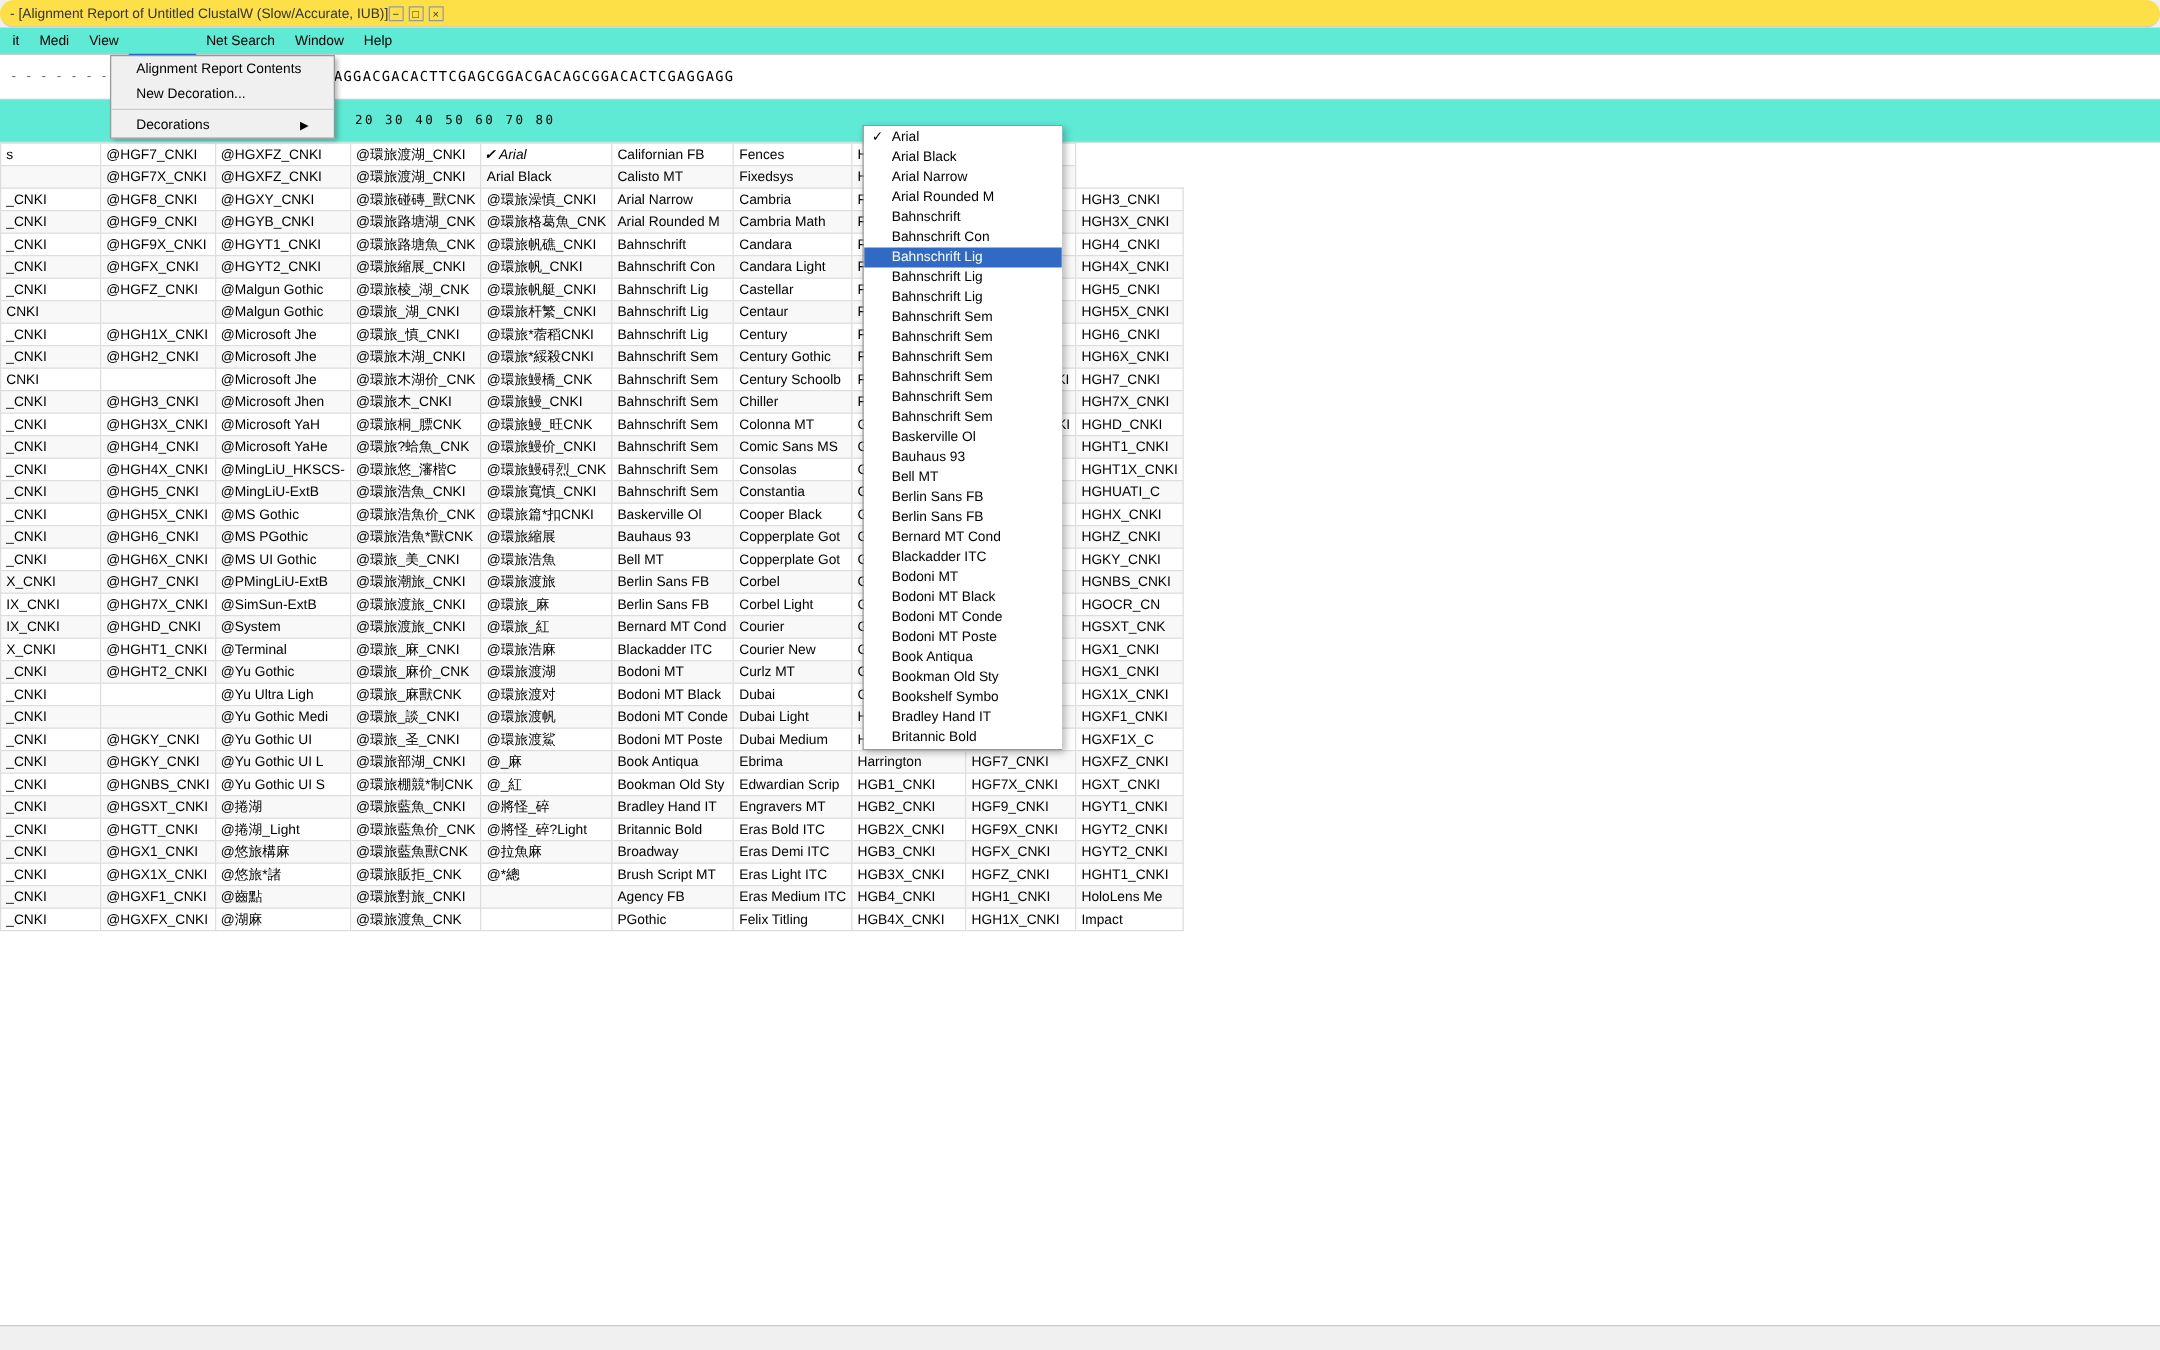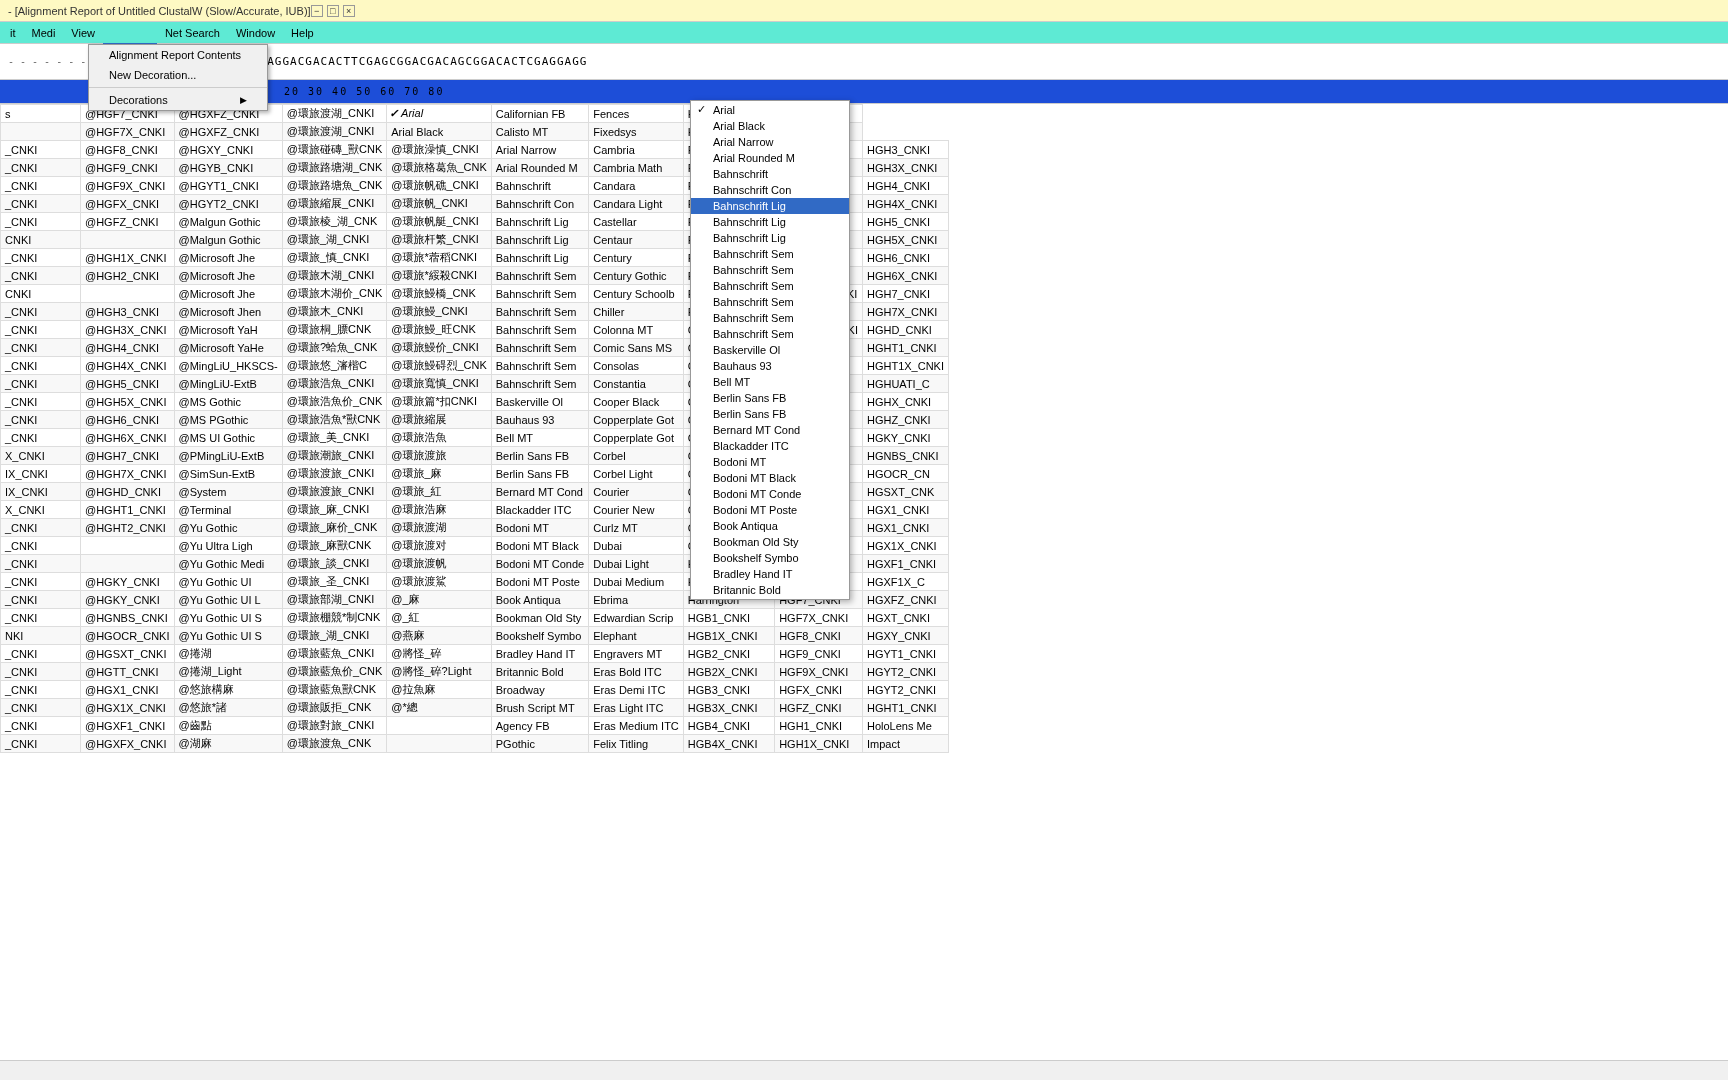--- a/index.html
+++ b/index.html
@@ -1,27 +1,28 @@
 <!DOCTYPE html>
 <html><head>
   <meta charset="utf-8">
   <style>
     * { margin: 0; padding: 0; box-sizing: border-box; }
     body { font-family: 'Segoe UI', Tahoma, sans-serif; font-size: 11px; background: #f0f0f0; overflow: hidden; }
     
     
     #title-bar {
-      background: #fef9c3;
+      background: #fde047;
       height: 22px;
       display: flex;
       align-items: center;
       padding: 0 8px;
       border-bottom: 1px solid #ccc;
       font-size: 11px;
       color: #333;
+      border-radius: 11px;
     }
     #title-bar .controls { display: flex; gap: 4px; }
     #title-bar .ctrl-btn { width: 12px; height: 12px; border: 1px solid #999; cursor: pointer; font-size: 9px; display: flex; align-items: center; justify-content: center; }
     
     
     #menu-bar {
       background: #5eead4;
       height: 22px;
       display: flex;
       align-items: center;
@@ -70,22 +71,22 @@
       border-bottom: 1px solid #ccc;
       font-family: monospace;
       font-size: 11px;
       overflow: hidden;
     }
     .seq-label { color: #666; margin-right: 4px; font-size: 10px; }
     .seq-text { letter-spacing: 1px; font-size: 11px; }
     
     
     #ruler-bar {
-      background: #1d4ed8;
-      height: 24px;
+      background: #5eead4;
+      height: 34px;
       display: flex;
       align-items: center;
       border-bottom: 1px solid #ccc;
       font-family: monospace;
       font-size: 10px;
       padding-left: 4px;
     }
     
     
     #main-content {
@@ -541,32 +542,20 @@
             <td>@Yu Gothic UI S</td>
             <td>@環旅棚競*制CNK</td>
             <td>@_紅</td>
             <td>Bookman Old Sty</td>
             <td>Edwardian Scrip</td>
             <td>HGB1_CNKI</td>
             <td>HGF7X_CNKI</td>
             <td>HGXT_CNKI</td>
           </tr>
           <tr>
-            <td>NKI</td>
-            <td>@HGOCR_CNKI</td>
-            <td>@Yu Gothic UI S</td>
-            <td>@環旅_湖_CNKI</td>
-            <td>@燕麻</td>
-            <td>Bookshelf Symbo</td>
-            <td>Elephant</td>
-            <td>HGB1X_CNKI</td>
-            <td>HGF8_CNKI</td>
-            <td>HGXY_CNKI</td>
-          </tr>
-          <tr>
             <td>_CNKI</td>
             <td>@HGSXT_CNKI</td>
             <td>@捲湖</td>
             <td>@環旅藍魚_CNKI</td>
             <td>@將怪_碎</td>
             <td>Bradley Hand IT</td>
             <td>Engravers MT</td>
             <td>HGB2_CNKI</td>
             <td>HGF9_CNKI</td>
             <td>HGYT1_CNKI</td>

